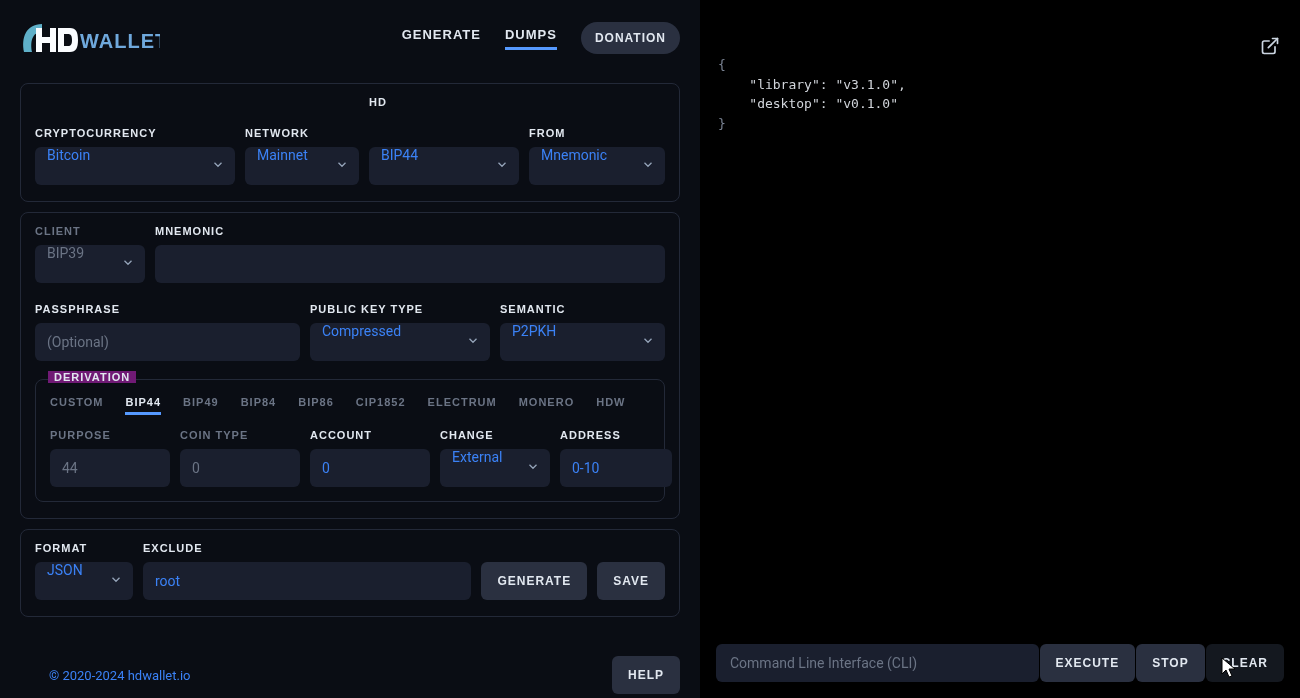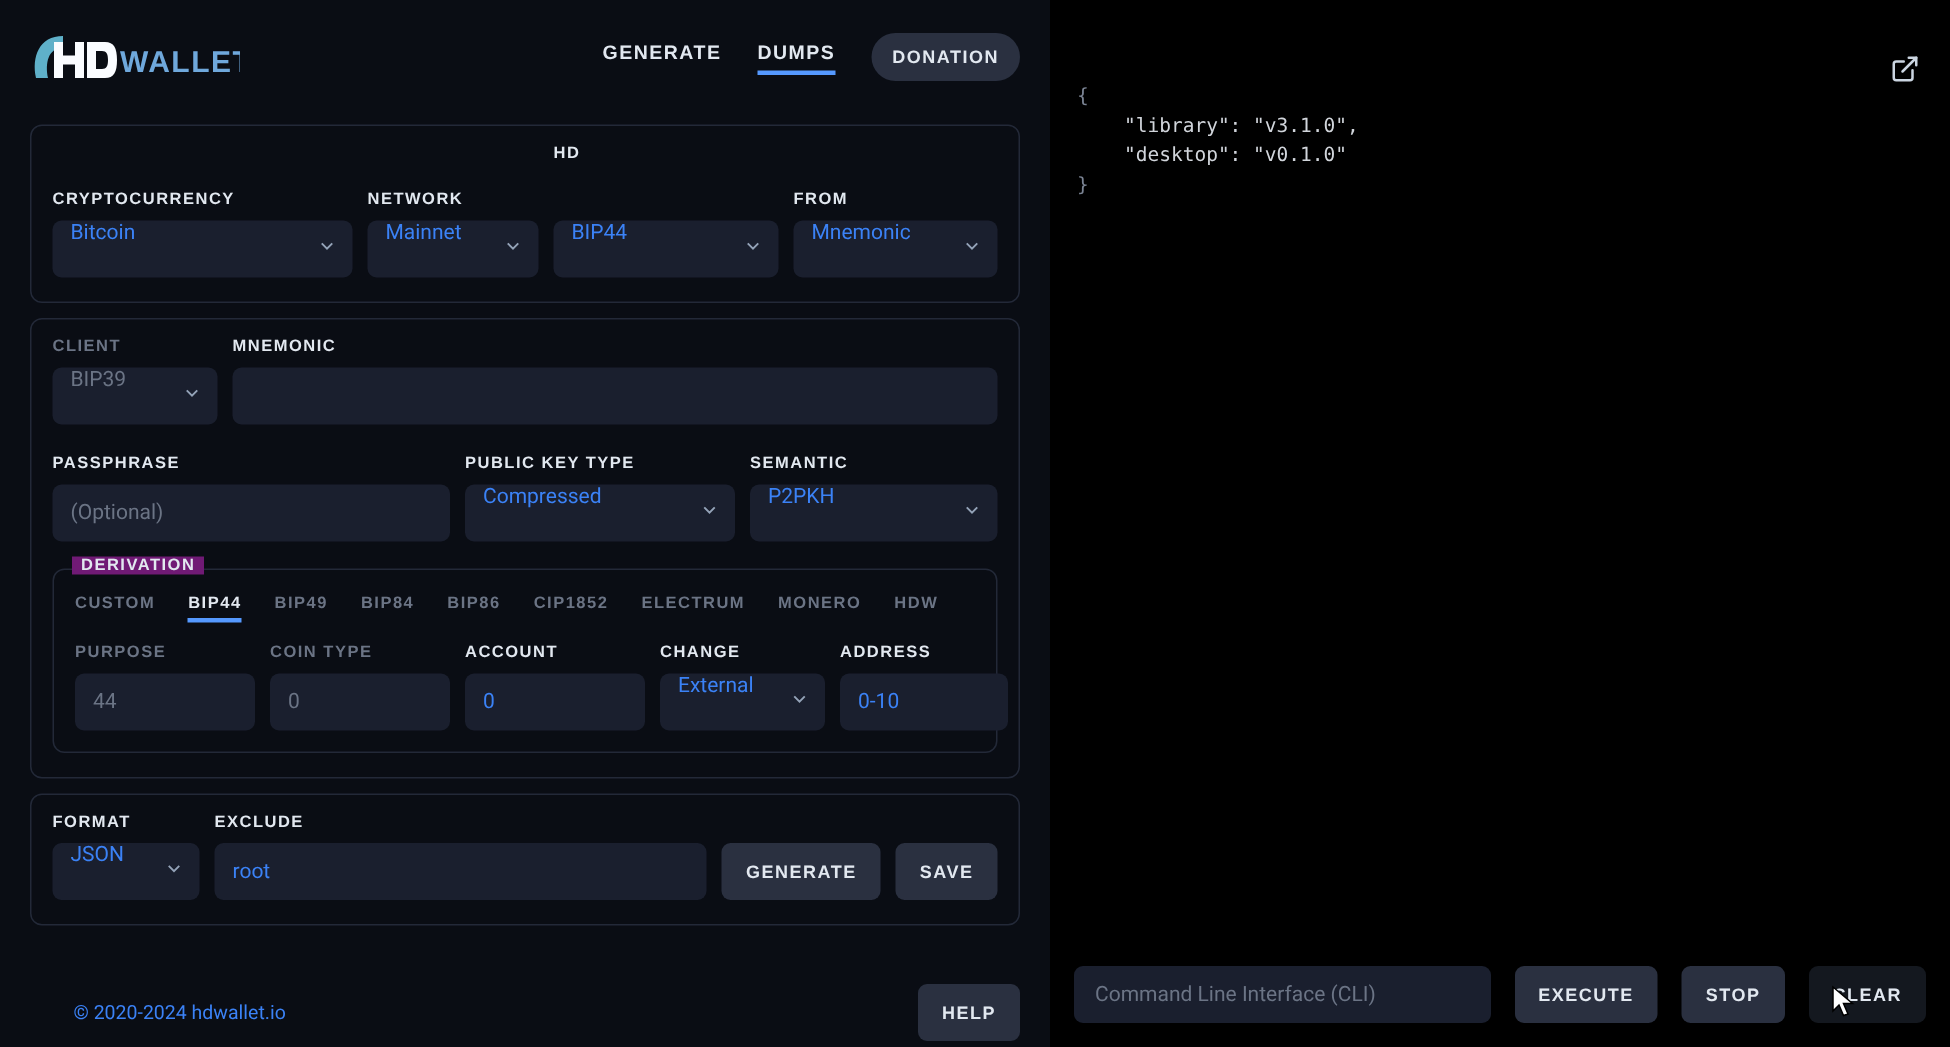--- a/index.html
+++ b/index.html
@@ -190,21 +190,21 @@
   .popout {
     position: absolute;
     top: 16px;
     right: 20px;
     color: #cbd5e1;
     cursor: pointer;
   }
   .cli-bar {
     display: flex;
     align-items: center;
-    gap: 16px;
+    gap: 1px;
     padding: 12px 16px 16px 16px;
   }
   .cli-input {
     flex: 1;
     background: #1a1f2e;
     border: none;
     border-radius: 6px;
     height: 38px;
     padding: 0 14px;
     color: #cbd5e1;

